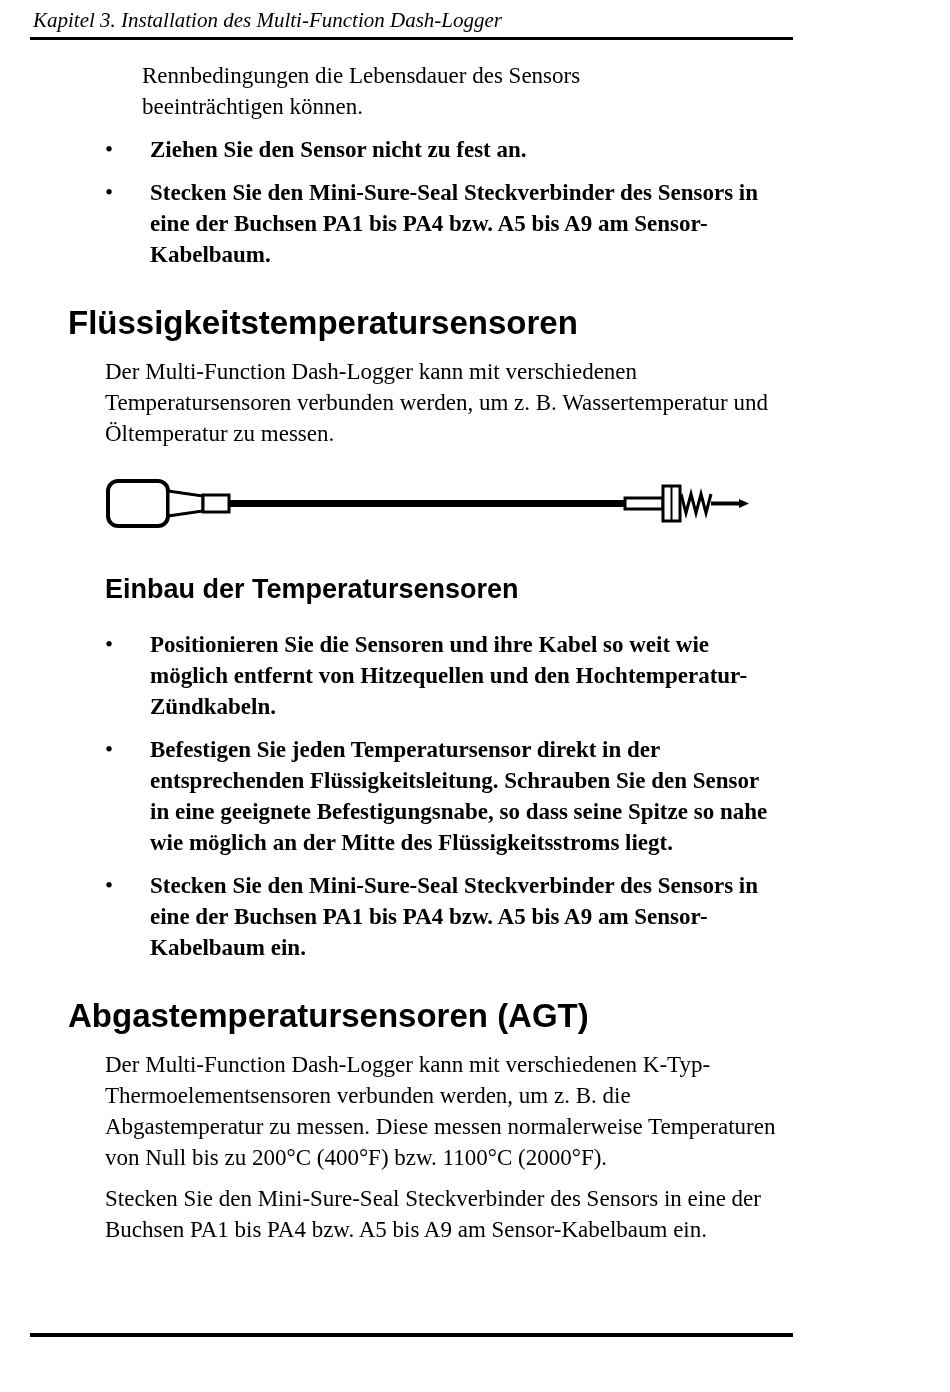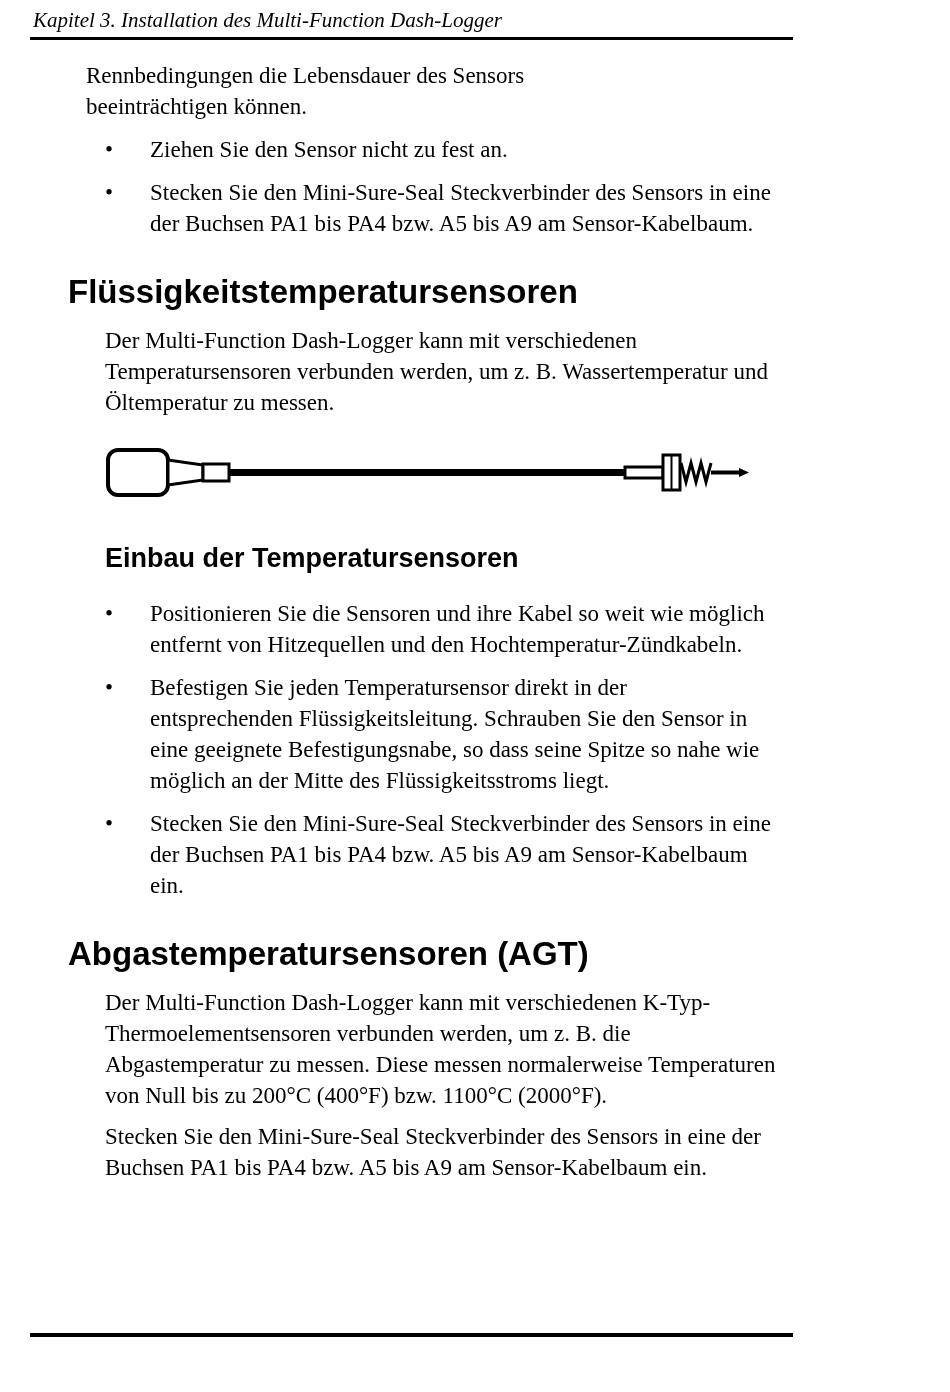--- a/index.html
+++ b/index.html
@@ -36,35 +36,36 @@
   
   .content {
     position: absolute;
     top: 44px;
     left: 30px;
     width: 763px;
     font-size: 23px;
     line-height: 31px;
   }
   .cont-para {
-    margin: 16px 0 0 56px;
+    margin: 16px 0 0 112px;
     width: 560px;
   }
   .bullet-item {
     display: flex;
     margin: 12px 0 0 75px;
     width: 670px;
   }
   .bullet-dot {
     width: 45px;
     flex: 0 0 45px;
     font-size: 23px;
   }
   .bullet-text {
     flex: 1;
+    font-weight: bold;
   }
   h1.sec-title {
     font-family: "Liberation Sans", sans-serif;
     font-weight: bold;
     font-size: 33px;
     line-height: 38px;
     margin: 34px 0 14px 38px;
   }
   h2.sub-title {
     font-family: "Liberation Sans", sans-serif;

